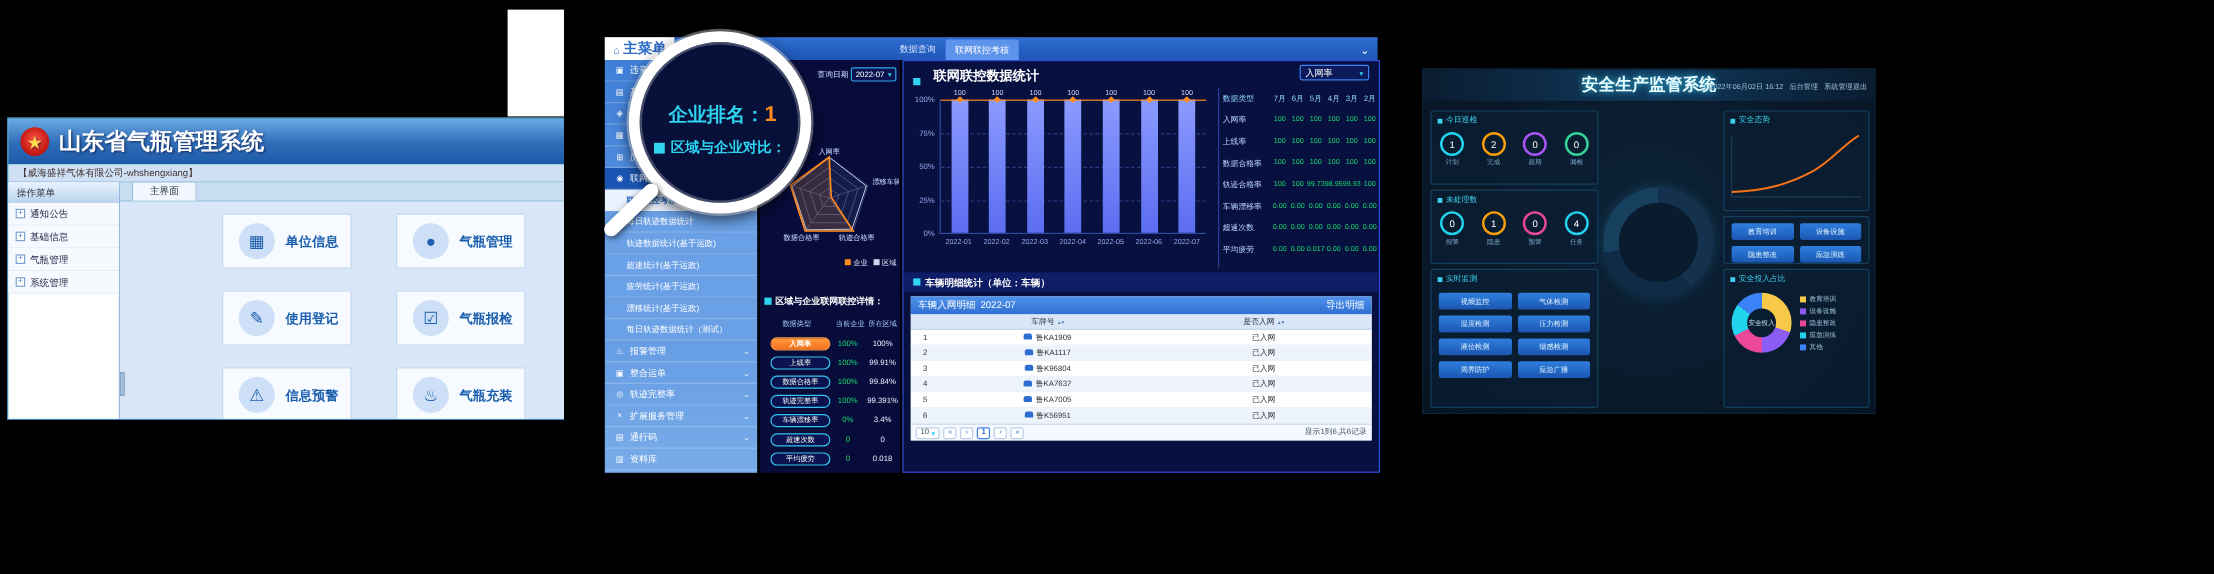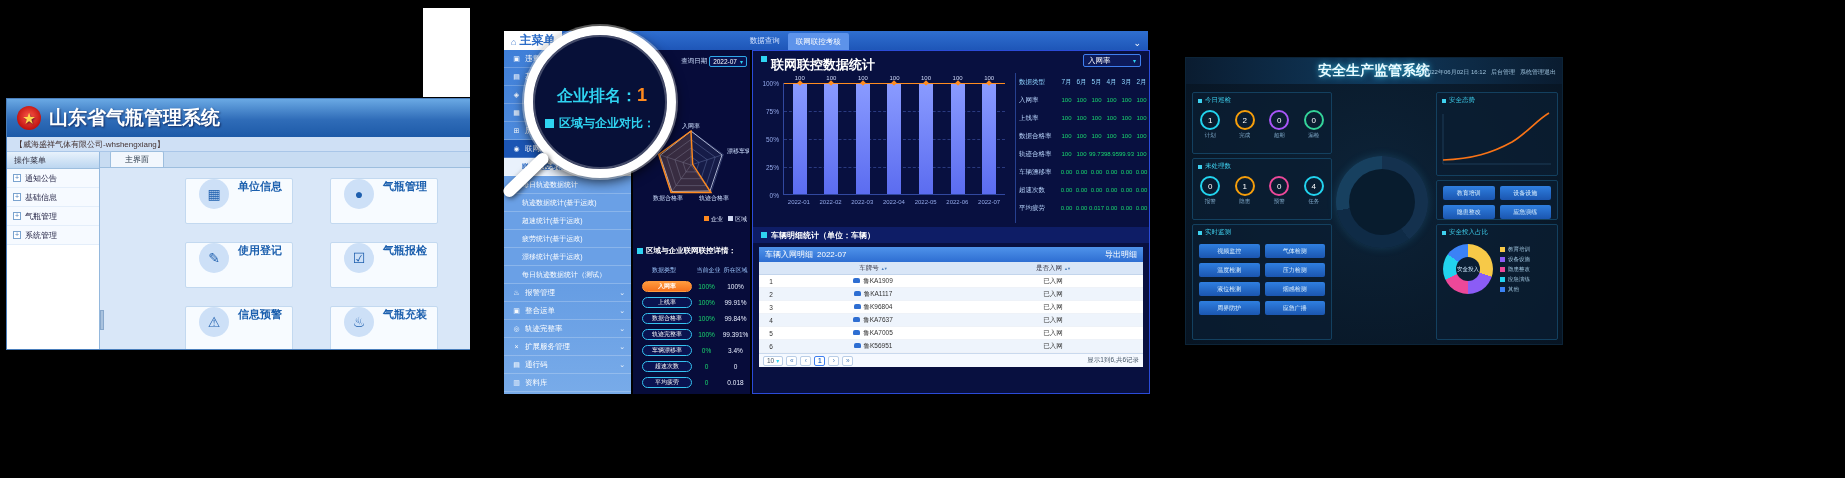--- a/index.html
+++ b/index.html
@@ -17,21 +17,21 @@
 .lw-side{width:93px;background:#fff;border-right:1px solid #94b8dd;flex:0 0 93px;}
 .lw-side-h{height:17px;background:linear-gradient(180deg,#e8f2fc,#bcd6f0);border-bottom:1px solid #9dbede;font-size:8px;color:#334;line-height:17px;padding-left:7px;}
 .lw-item{height:19px;line-height:19px;font-size:8px;color:#224;border-bottom:1px solid #e4eefa;padding-left:6px;display:flex;align-items:center;gap:4px;background:#f6faff;}
 .plusbox{width:8px;height:8px;border:1px solid #7aa3cf;background:#fff;color:#4a7ebb;font-size:7px;line-height:6px;text-align:center;flex:0 0 8px;}
 .plusbox::before{content:"+";}
 .lw-main{flex:1;position:relative;}
 .lw-tabs{height:16px;background:#c8dcf2;border-bottom:1px solid #9dbede;display:flex;align-items:flex-end;padding-left:10px;}
 .lw-tab{background:#f2f7fd;border:1px solid #9dbede;border-bottom:none;font-size:8px;color:#234;padding:2px 14px;border-radius:2px 2px 0 0;}
 .lw-content{position:absolute;left:0;top:16px;right:0;bottom:0;background:#d9e7f8;overflow:hidden;}
 .lw-cards{position:absolute;left:85px;top:10px;display:grid;grid-template-columns:repeat(3,108px);column-gap:37px;row-gap:18px;}
-.lw-card{width:108px;height:46px;background:#f7fbff;border:1px solid #c3d9f0;border-radius:2px;display:flex;gap:9px;padding-left:13px;}
+.lw-card{width:108px;height:46px;background:#f7fbff;border:1px solid #c3d9f0;border-radius:2px;display:flex;align-items:center;gap:9px;padding-left:13px;}
 .lw-cicon{width:30px;height:30px;border-radius:50%;background:#cde0f7;color:#1e5fae;font-size:14px;display:flex;align-items:center;justify-content:center;flex:0 0 30px;}
 .lw-clabel{font-size:11px;font-weight:bold;color:#1b5fae;white-space:nowrap;}
 .lw-splitter{position:absolute;left:0;top:142px;width:4px;height:20px;background:#a9c2de;border:1px solid #88a8cc;}
 .i-building::before{content:"▦";} .i-cyl::before{content:"●";} .i-people::before{content:"☻";}
 .i-reg::before{content:"✎";} .i-insp::before{content:"☑";} .i-wrench::before{content:"◆";}
 .i-ext::before{content:"♨";} .i-alarm::before{content:"⚠";} .i-chart::before{content:"▆";}
 
 
 #white-artifact{position:absolute;left:423px;top:8px;width:47px;height:89px;background:#fff;z-index:2;}
 
@@ -74,21 +74,21 @@
 .detail-cols{position:absolute;left:0;top:216px;width:100%;display:flex;font-size:6px;color:#9fc8ff;}
 .dc1{width:62px;text-align:center;} .dc2{width:27px;text-align:center;} .dc3{width:27px;text-align:center;}
 .detail-rows{position:absolute;left:0;top:228px;width:100%;}
 .drow{height:16px;display:flex;align-items:center;}
 .dbtn{width:50px;height:11px;margin-left:9px;border:1px solid #35c3f0;border-radius:6px;background:#0a1350;color:#fff;font-size:6px;display:flex;align-items:center;justify-content:center;}
 .dbtn.orange{background:linear-gradient(180deg,#ff9a3d,#f5711d);border-color:#ff9a3d;font-weight:bold;}
 .dval{width:29px;text-align:center;font-size:6.5px;}
 .dval.green{color:#1ad66e;} .dval.white{color:#e8eeff;}
 
 .cw-right-panel{position:absolute;left:282px;top:42px;width:398px;height:344px;background:#081040;border:1px solid #2b4bd8;overflow:hidden;}
-.stats-head{position:absolute;left:8px;top:5px;display:flex;align-items:flex-start;gap:4px;font-size:13px;font-weight:bold;color:#fff;}
+.stats-head{position:absolute;left:8px;top:5px;display:flex;align-items:flex-end;gap:11px;font-size:11px;font-weight:bold;color:#fff;}
 .metric-dd{position:absolute;right:8px;top:3px;width:58px;height:13px;border:1px solid #3f7ff0;border-radius:2px;background:#0d1a5a;color:#fff;font-size:7.5px;display:flex;align-items:center;justify-content:space-between;padding:0 4px;}
 .chart{position:absolute;left:4px;top:24px;width:252px;height:150px;}
 .ylab{position:absolute;left:0;width:22px;text-align:right;font-size:6.5px;color:#93a8e8;}
 .plot{position:absolute;left:26px;top:8px;width:222px;height:112px;border-left:1px solid #31489f;border-bottom:1px solid #31489f;}
 .grid{position:absolute;left:0;right:0;height:0;border-top:1px dashed #2a3a80;}
 .bars{position:absolute;left:0;right:0;top:0;bottom:0;display:flex;justify-content:space-around;align-items:flex-end;}
 .bar-col{position:relative;width:14px;height:100%;}
 .bar{position:absolute;bottom:0;width:14px;height:100%;background:linear-gradient(180deg,#8a9bff,#5b6cf0);}
 .bar-val{position:absolute;top:-8px;left:50%;transform:translateX(-50%);font-size:6px;color:#cdd6f4;}
 .bar-dot{position:absolute;top:-2px;left:50%;width:4px;height:4px;background:#ff8c1f;transform:translateX(-50%) rotate(45deg);}

